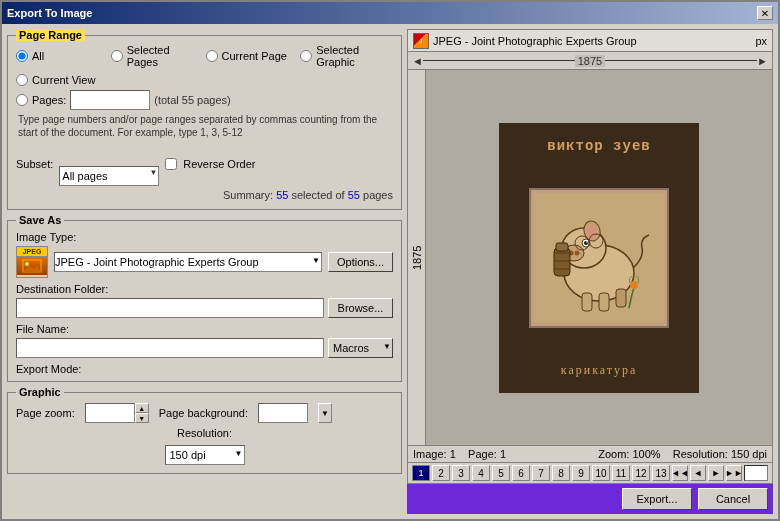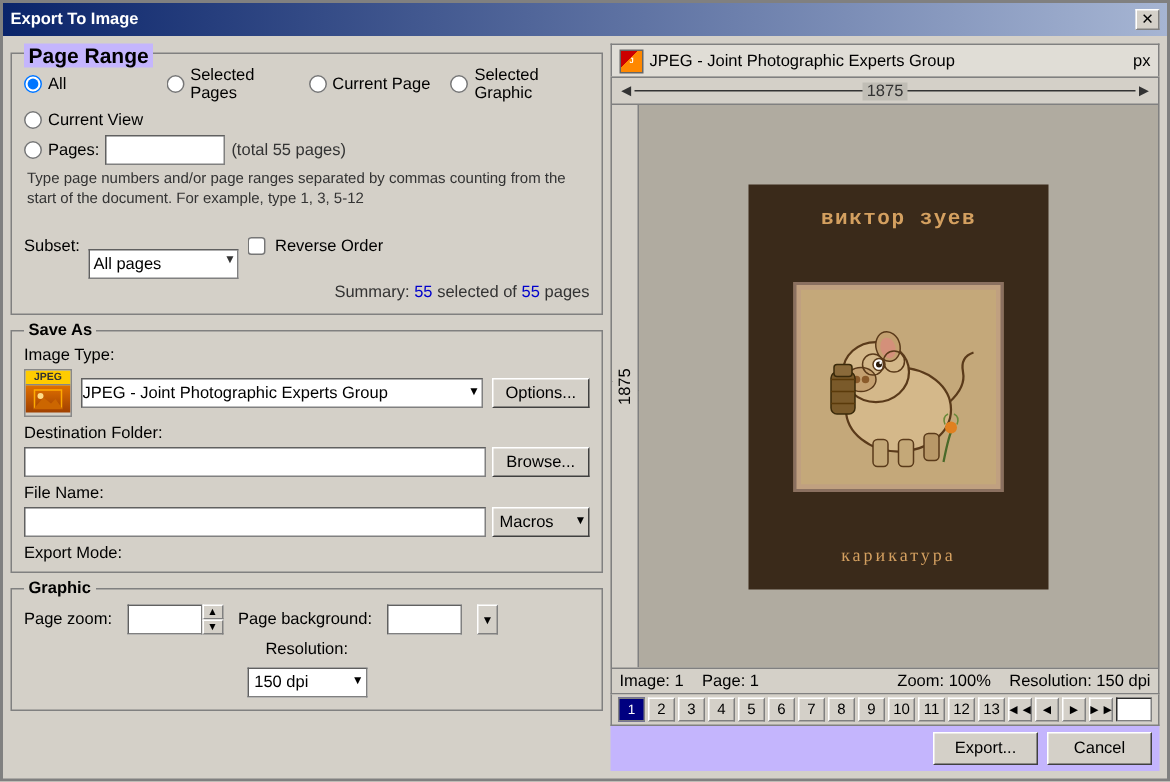--- a/index.html
+++ b/index.html
@@ -40,24 +40,24 @@
       border-top-color: #808080;
       background: #d4d0c8;
       position: relative;
       padding: 6px 8px 8px 8px;
       margin-top: 6px;
     }
     .group-box-title {
       position: absolute;
       top: -7px;
       left: 8px;
-      background: #c4b5fd;
+      background: #fde047;
       padding: 0 3px;
       font-weight: bold;
-      font-size: 14px;
+      font-size: 11px;
     }
     
     .radio-row { display: flex; align-items: center; gap: 4px; margin: 2px 0; }
     .radio-col { display: grid; grid-template-columns: 1fr 1fr 1fr 1fr; gap: 2px; }
     
     input[type="radio"] { width: 12px; height: 12px; }
     input[type="checkbox"] { width: 12px; height: 12px; }
     
     .pages-row { display: flex; align-items: center; gap: 4px; margin: 2px 0; }
     .pages-input { width: 80px; height: 20px; border: 1px solid #808080; border-top-color: #606060; border-left-color: #606060; background: white; padding: 1px 3px; }
@@ -299,21 +299,21 @@
       background: white;
       text-align: center;
       font-size: 10px;
     }
     
     .bottom-buttons {
       display: flex;
       justify-content: flex-end;
       gap: 6px;
       padding: 4px 5px;
-      background: #c4b5fd;
+      background: #6d28d9;
     }
     
     .type-row { display: flex; align-items: center; gap: 6px; }
     
     .options-btn { min-width: 65px; height: 20px; font-size: 11px; background: #d4d0c8; border: 1px solid #808080; border-top-color: #fff; border-left-color: #fff; border-bottom-color: #404040; border-right-color: #404040; cursor: pointer; }
   </style>
 </head>
 <body>
 
 <div class="window">

